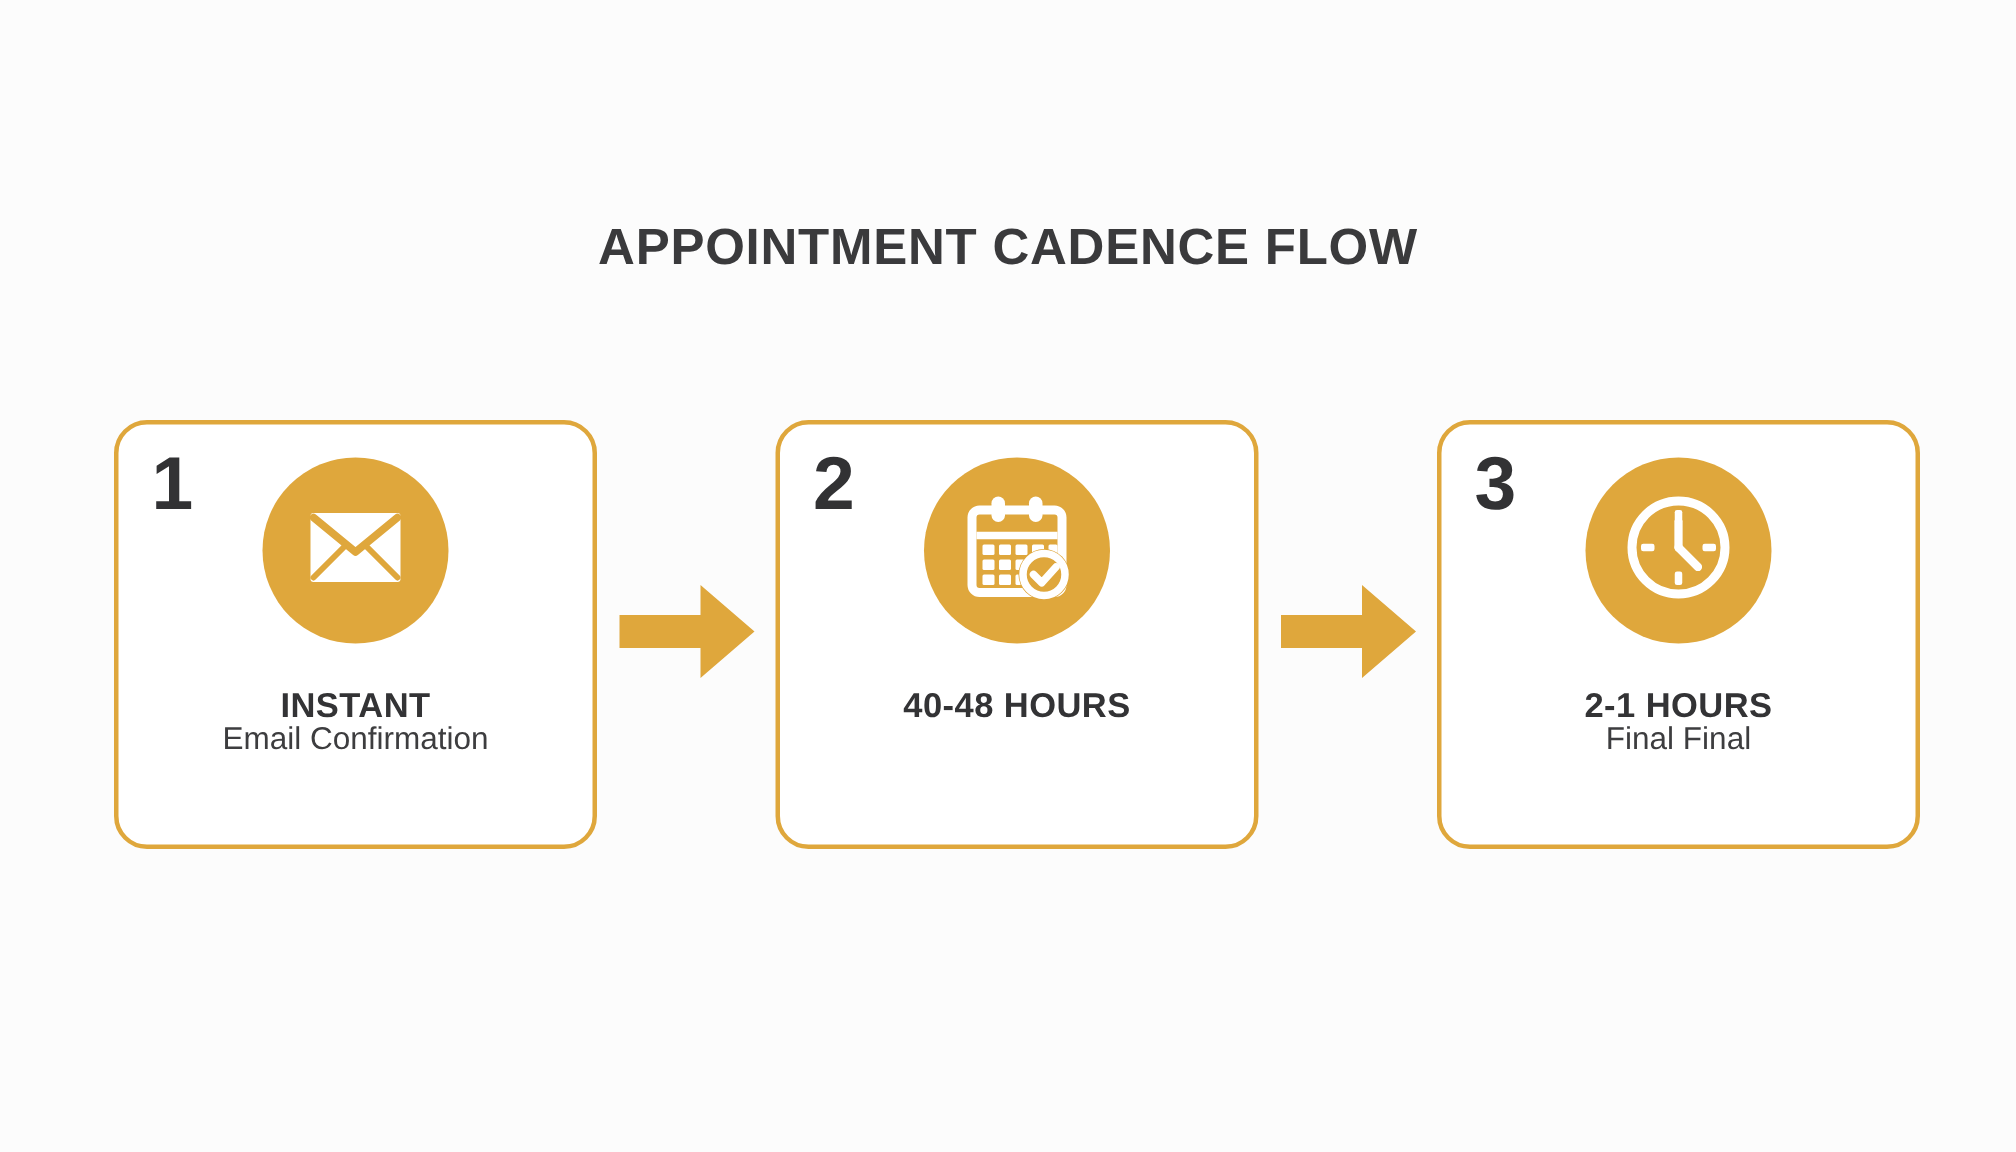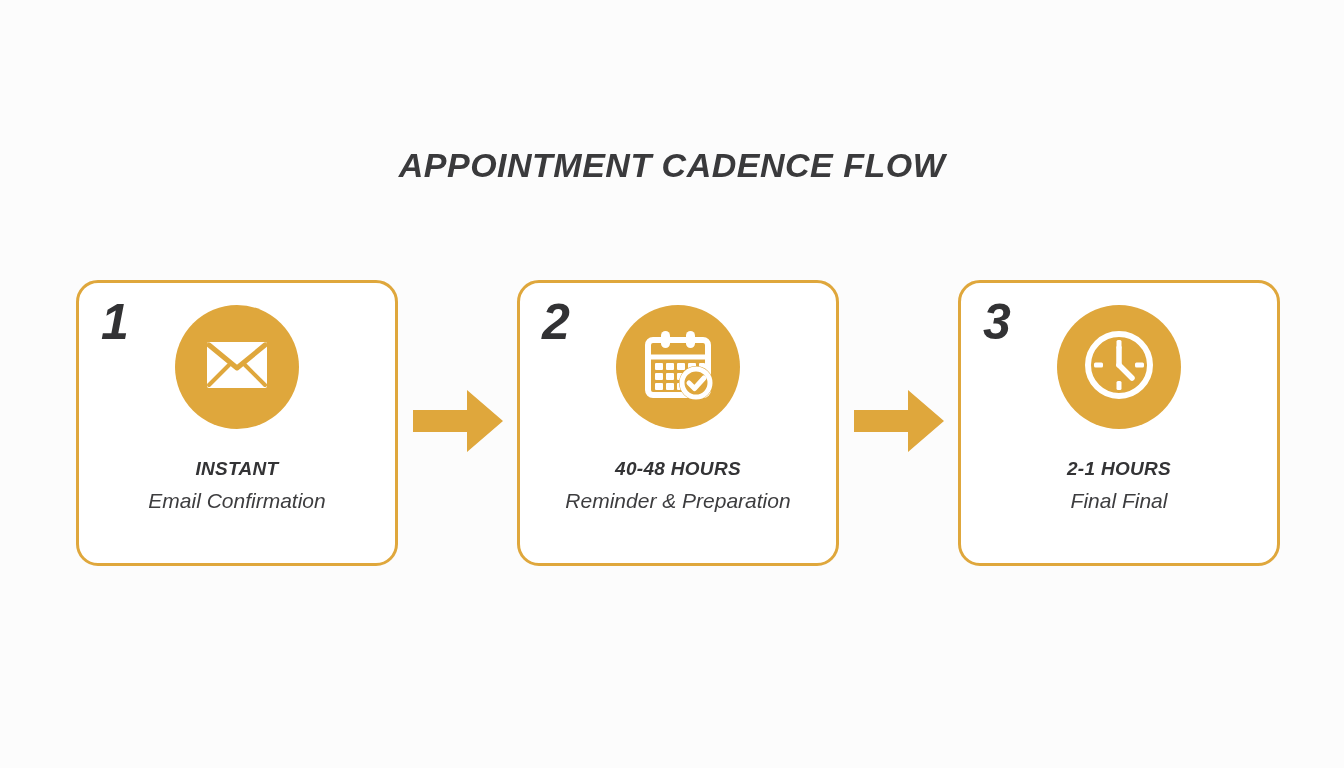--- a/index.html
+++ b/index.html
@@ -11,21 +11,20 @@
     height: 768px;
     background: #fcfcfc;
     font-family: "Liberation Sans", sans-serif;
     overflow: hidden;
   }
 
   .canvas {
     position: relative;
     width: 1344px;
     height: 622px;
-    font-style: italic;
   }
 
   
   .title {
     position: absolute;
     top: 146px;
     left: 0;
     width: 1344px;
     text-align: center;
     font-size: 34px;
@@ -77,29 +76,29 @@
     border-radius: 50%;
     background: #dfa73c;
     display: flex;
     align-items: center;
     justify-content: center;
     flex: none;
   }
 
   .label-main {
     margin-top: 30px;
-    font-size: 19px;
+    font-size: 23px;
     font-weight: bold;
     color: #333335;
     letter-spacing: 0.3px;
     line-height: 1;
   }
 
   .label-sub {
-    margin-top: 12px;
+    margin-top: 0;
     font-size: 21px;
     color: #3d3d3f;
     line-height: 1;
   }
 
   
   .arrow {
     width: 96px;
     height: 74px;
     flex: none;
@@ -175,21 +174,20 @@
             </g>
 
             <circle cx="55" cy="54" r="17" fill="#dfa73c"></circle>
             <circle cx="55" cy="54" r="14" fill="none" stroke="#ffffff" stroke-width="5"></circle>
             <path d="M48 54 L53.5 59.5 L63 49" fill="none" stroke="#ffffff" stroke-width="5" stroke-linecap="round" stroke-linejoin="round"></path>
           </svg>
         </span>
       </div>
 
       <div class="label-main">40-48 HOURS</div>
-      <div class="label-sub">Reminder &amp; Preparation</div>
     </div>
 
     <div class="arrow">
       <span>
         <svg width="94" height="70" viewBox="0 0 94 70">
           <path d="M2 24 L56 24 L56 4 L92 35 L56 66 L56 46 L2 46 Z" fill="#dfa73c"></path>
         </svg>
       </span>
     </div>
 

